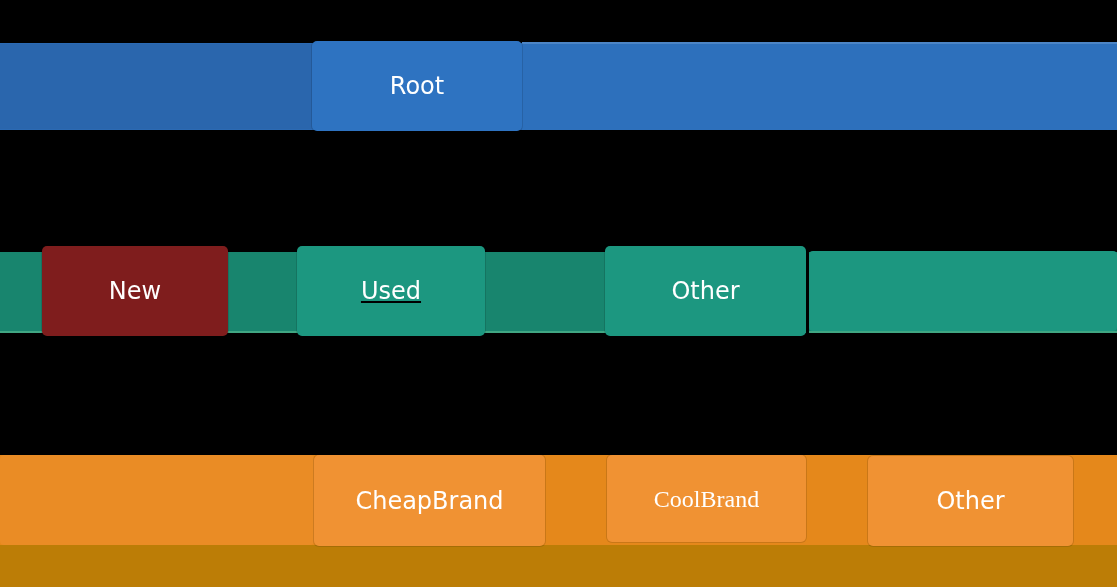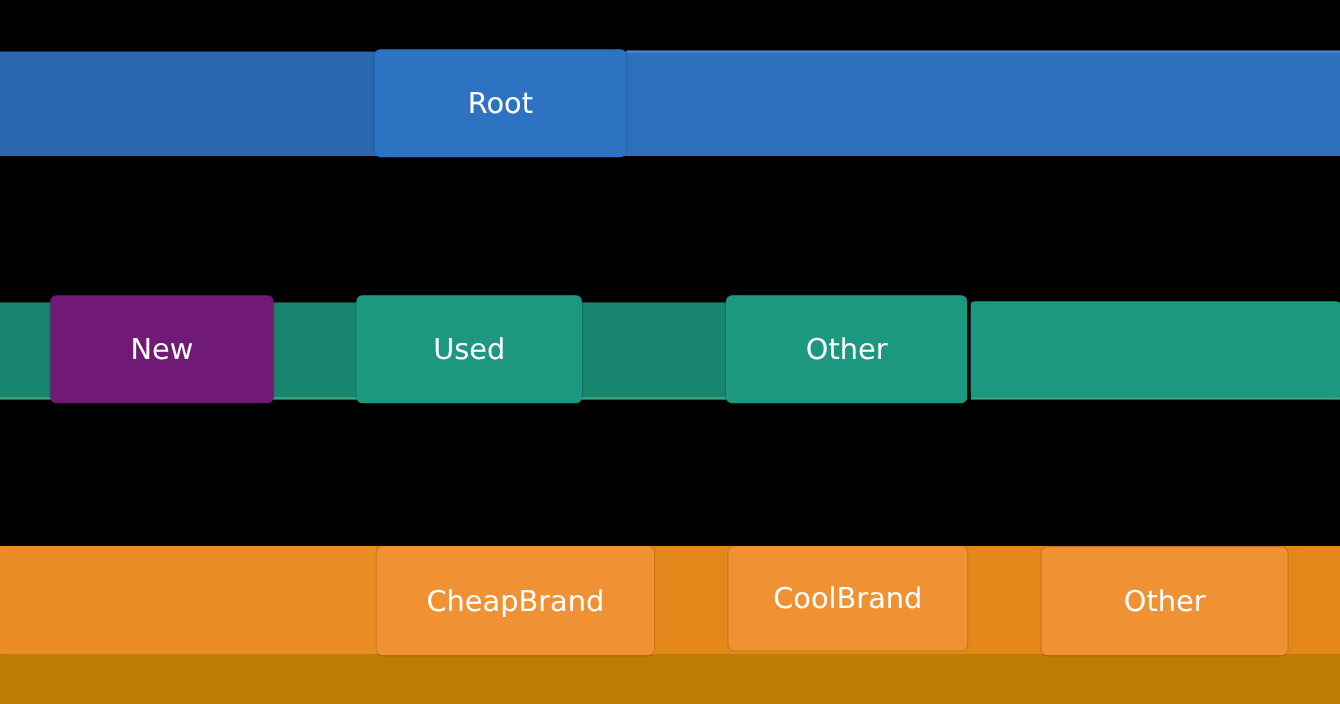--- a/index.html
+++ b/index.html
@@ -22,30 +22,30 @@
   .l0-left     { left: 0;    top: 44px;  width: 318px;  height: 85px; }
   .l0-right    { left: 522px;top: 42px;  width: 595px;  height: 88px;
                  box-shadow: inset 0 2px 0 rgba(255,255,255,0.15); }
   .node-root   { left: 312px;top: 41px;  width: 210px;  height: 90px; border-radius: 5px;
                  box-shadow: 0 0 0 1px rgba(0,0,0,0.12); }
 
   
   .l1-base     { left: 0;    top: 252px; width: 1117px; height: 81px;
                  box-shadow: inset 0 -2px 0 rgba(140,230,170,0.35); }
   .node-new    { left: 42px; top: 246px; width: 186px;  height: 90px; }
-  .node-used   { left: 297px;top: 246px; width: 188px;  height: 90px; }
+  .node-used   { left: 297px;top: 246px; width: 188px;  height: 90px; text-decoration: underline; }
   .node-other1 { left: 605px;top: 246px; width: 201px;  height: 90px; }
   .l1-right    { left: 809px;top: 251px; width: 308px;  height: 80px; border-radius: 4px; }
   .l1-seam     { left: 806px;top: 246px; width: 3px;    height: 90px; background: #000; }
 
   
   .l2-base     { left: 0;    top: 455px; width: 1117px; height: 90px; }
   .l2-left     { left: 0;    top: 455px; width: 314px;  height: 90px; border-radius: 4px; }
   .node-cheap  { left: 314px;top: 455px; width: 231px;  height: 91px; text-align: right; }
-  .node-cool   { left: 607px;top: 455px; width: 199px;  height: 87px; }
+  .node-cool   { left: 607px;top: 455px; width: 199px;  height: 87px; font-family: Liberation Serif, serif; }
   .node-other2 { left: 868px;top: 456px; width: 205px;  height: 90px; }
   .strip       { left: 0;    top: 545px; width: 1117px; height: 42px; }
 
   .node {
     border-radius: 5px;
     display: flex;
     align-items: center;
     justify-content: center;
     box-shadow: 0 0 0 1px rgba(0,0,0,0.12);
   }
@@ -62,21 +62,21 @@
 <div class="stage">
 
   <div class="abs l0-base" style="background-color: rgb(43, 106, 180);"></div>
   <div class="abs l0-left" style="background-color: rgb(42, 102, 173);"></div>
   <div class="abs l0-right" style="background-color: rgb(45, 112, 188);"></div>
   <div class="abs node node-root" style="background-color: rgb(46, 115, 193);">
     <span class="node-label">Root</span>
   </div>
 
   <div class="abs l1-base" style="background-color: rgb(24, 133, 110);"></div>
-  <div class="abs node node-new" style="background-color: #701a75;">
+  <div class="abs node node-new" style="background-color: #7f1d1d;">
     <span class="node-label">New</span>
   </div>
   <div class="abs node node-used" style="background-color: rgb(28, 151, 128);">
     <span class="node-label">Used</span>
   </div>
   <div class="abs node node-other1" style="background-color: rgb(28, 151, 128);">
     <span class="node-label">Other</span>
   </div>
   <div class="abs l1-seam"></div>
   <div class="abs l1-right" style="background-color: rgb(28, 151, 128);"></div>

